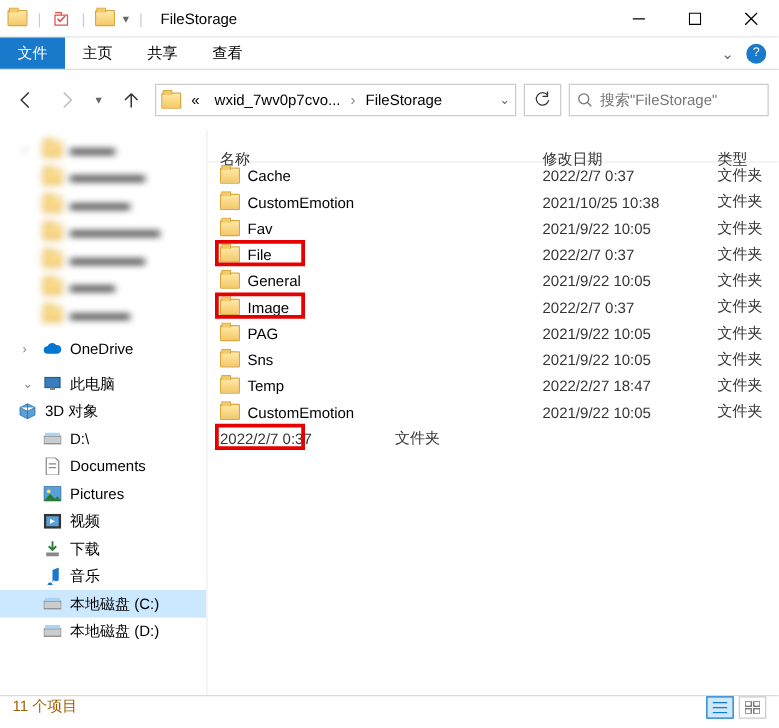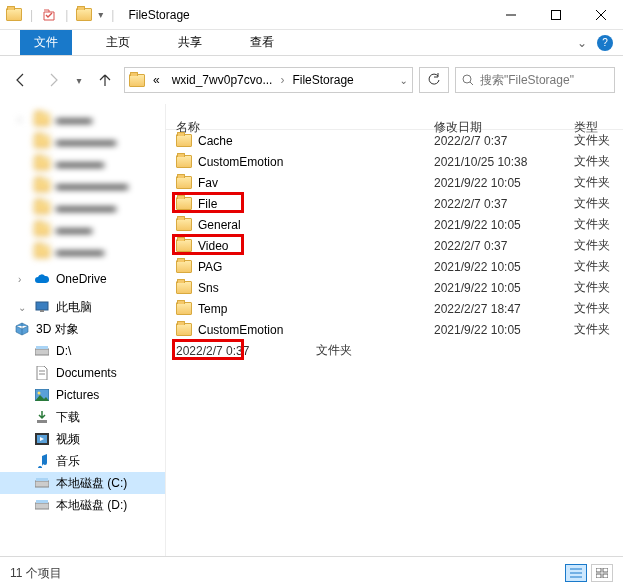--- a/index.html
+++ b/index.html
@@ -9,21 +9,21 @@
 .titlebar { height: 30px; display: flex; align-items: center; border-bottom: 1px solid #e5e5e5; }
 .tb-left { display: flex; align-items: center; gap: 6px; padding-left: 6px; }
 .tb-icon { width: 16px; height: 16px; display: inline-flex; align-items: center; justify-content: center; }
 .tb-sep { color: #ccc; margin: 0 2px; }
 .tb-title { margin-left: 6px; }
 .tb-right { margin-left: auto; display: flex; }
 .tb-btn { width: 45px; height: 30px; display: flex; align-items: center; justify-content: center; }
 
 
 .ribbon { height: 26px; display: flex; align-items: stretch; border-bottom: 1px solid #dadada; }
-.ribbon-tab { padding: 0 14px; display: flex; align-items: center; font-size: 12px; margin-left: 20px; }
+.ribbon-tab { padding: 0 14px; display: flex; align-items: center; font-size: 12px; }
 .ribbon-tab.file { background: #1979ca; color: #fff; }
 .ribbon-right { margin-left: auto; display: flex; align-items: center; padding-right: 10px; gap: 10px; }
 .help-circle { width: 16px; height: 16px; border-radius: 50%; background: #1979ca; color: #fff; display: flex; align-items: center; justify-content: center; font-size: 10px; }
 
 
 .navbar { height: 36px; margin: 6px 8px; display: flex; align-items: center; gap: 6px; }
 .nav-btn { width: 26px; height: 26px; display: flex; align-items: center; justify-content: center; color: #555; }
 .nav-btn.disabled { color: #bbb; }
 .addr { flex: 1; height: 26px; border: 1px solid #ccc; display: flex; align-items: center; padding: 0 4px; gap: 4px; }
 .addr-seg { padding: 0 4px; white-space: nowrap; overflow: hidden; text-overflow: ellipsis; }
@@ -50,21 +50,21 @@
 .col.type { flex: 1; }
 .row { height: 21px; display: flex; align-items: center; position: relative; }
 .row .name-cell { width: 258px; display: flex; align-items: center; padding-left: 10px; gap: 6px; }
 .row .date-cell { width: 140px; padding-left: 10px; color: #333; }
 .row .type-cell { flex: 1; padding-left: 10px; color: #333; }
 .folder-ic { width: 16px; height: 13px; background: linear-gradient(#ffe9a6, #f5c869); border: 1px solid #d9a93e; border-radius: 1px; position: relative; }
 .folder-ic::before { content: ""; position: absolute; top: -3px; left: 0; width: 6px; height: 3px; background: #f5c869; border: 1px solid #d9a93e; border-bottom: none; border-radius: 1px 1px 0 0; }
 .hl { position: absolute; border: 3px solid #e60000; pointer-events: none; }
 
 
-.status { position: absolute; bottom: 0; left: 0; right: 0; height: 26px; border-top: 1px solid #dadada; display: flex; align-items: flex-end; padding: 0 10px; color: #404040; font-size: 12px; }
+.status { position: absolute; bottom: 0; left: 0; right: 0; height: 26px; border-top: 1px solid #dadada; display: flex; align-items: flex-start; padding: 0 10px; color: #a16207; font-size: 12px; }
 .status-right { margin-left: auto; display: flex; gap: 4px; }
 .view-btn { width: 22px; height: 18px; border: 1px solid #ccc; display: flex; align-items: center; justify-content: center; font-size: 10px; color: #666; }
 .view-btn.active { background: #cce8ff; border-color: #1979ca; }
 
 svg { display: block; }
 </style>
 </head>
 <body>
 
 <div class="titlebar">
@@ -267,36 +267,36 @@
             <svg width="14" height="12" viewBox="0 0 14 12">
               <rect x="0" y="0" width="14" height="12" fill="#5aa0d8" stroke="#2a6a9a"></rect>
               <circle cx="4" cy="4" r="1.5" fill="#ffe066"></circle>
               <path d="M0 12 L5 6 L9 10 L11 8 L14 12 Z" fill="#2a7a3a"></path>
             </svg>
           </span>
           <span>Pictures</span>
         </div>
       <div class="side-item" style="padding-left:34px">
           <span class="ic">
-            <svg width="14" height="14" viewBox="0 0 14 14">
-              <path d="M7 1 V8 M4 5 L7 8 L10 5" fill="none" stroke="#2a7a3a" stroke-width="1.5"></path>
-              <rect x="2" y="10" width="10" height="3" fill="#888"></rect>
-            </svg>
-          </span>
-          <span>下载</span>
-        </div>
-      <div class="side-item" style="padding-left:34px">
-          <span class="ic">
             <svg width="14" height="12" viewBox="0 0 14 12">
               <rect x="0" y="0" width="14" height="12" fill="#333"></rect>
               <rect x="2" y="2" width="10" height="8" fill="#5aa0d8"></rect>
               <path d="M5 4 L9 6 L5 8 Z" fill="#fff"></path>
             </svg>
           </span>
           <span>视频</span>
+        </div>
+      <div class="side-item" style="padding-left:34px">
+          <span class="ic">
+            <svg width="14" height="14" viewBox="0 0 14 14">
+              <path d="M7 1 V8 M4 5 L7 8 L10 5" fill="none" stroke="#2a7a3a" stroke-width="1.5"></path>
+              <rect x="2" y="10" width="10" height="3" fill="#888"></rect>
+            </svg>
+          </span>
+          <span>下载</span>
         </div>
       <div class="side-item" style="padding-left:34px">
           <span class="ic">
             <svg width="12" height="14" viewBox="0 0 12 14">
               <path d="M4 12 a2 2 0 1 0 0.1 0 M6 12 V2 L11 0 V9 a2 2 0 1 1 -2 -2" fill="#1979ca"></path>
             </svg>
           </span>
           <span>音乐</span>
         </div>
       <div class="side-item selected" style="padding-left:34px">
@@ -363,21 +363,21 @@
           <div class="name-cell">
             <span class="folder-ic"></span>
             <span>General</span>
           </div>
           <div class="date-cell">2021/9/22 10:05</div>
           <div class="type-cell">文件夹</div>
         </div>
         <div class="row">
           <div class="name-cell">
             <span class="folder-ic"></span>
-            <span>Video</span>
+            <span>Image</span>
           </div>
           <div class="date-cell">2022/2/7 0:37</div>
           <div class="type-cell">文件夹</div>
         </div>
         <div class="row">
           <div class="name-cell">
             <span class="folder-ic"></span>
             <span>PAG</span>
           </div>
           <div class="date-cell">2021/9/22 10:05</div>

